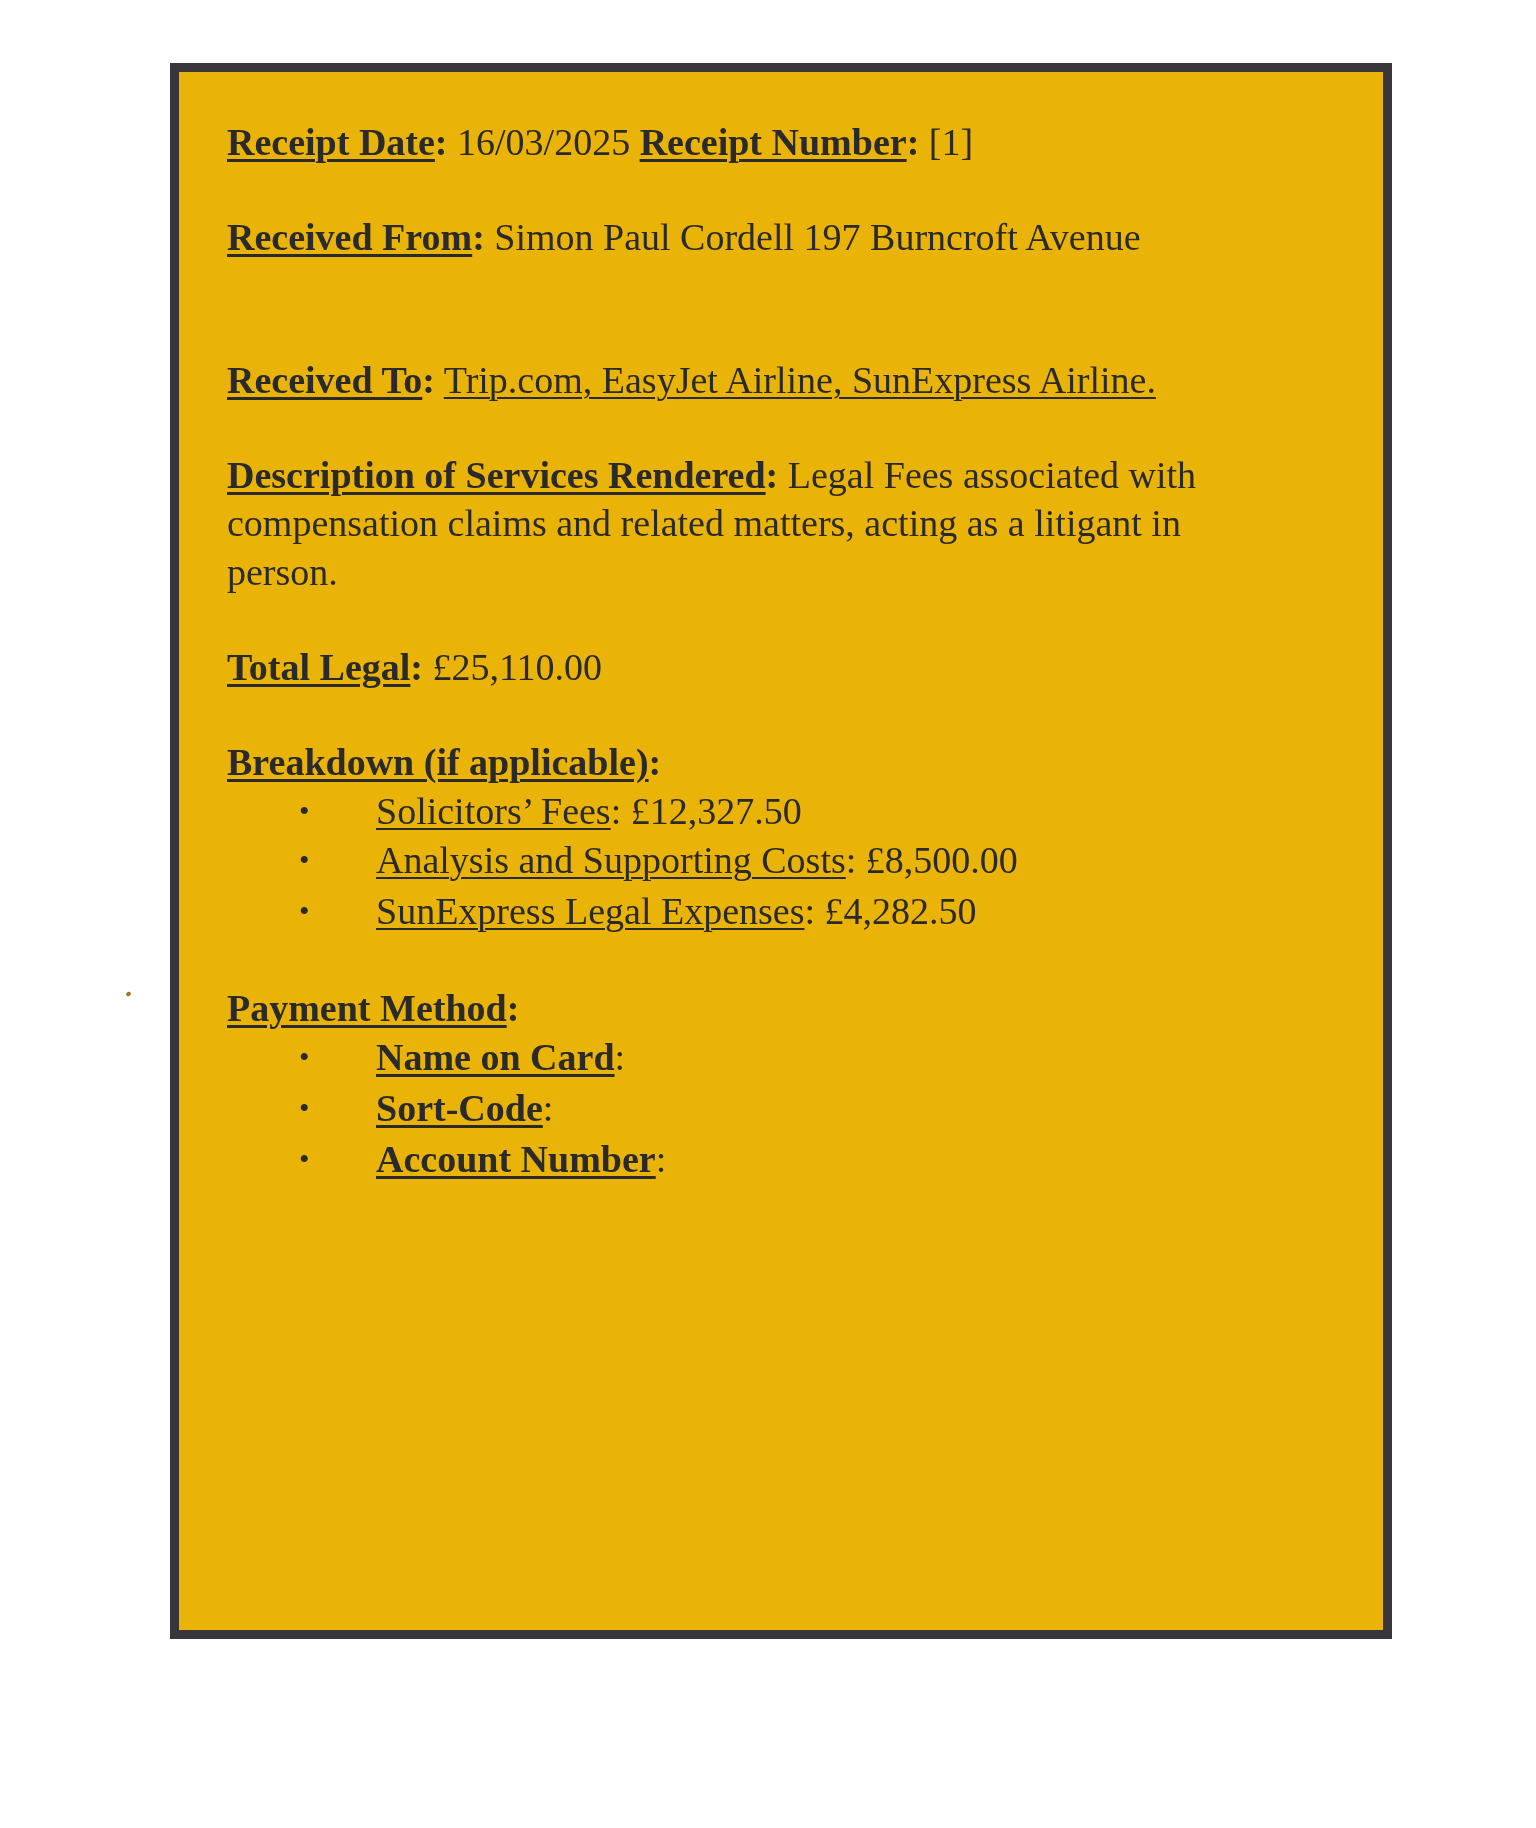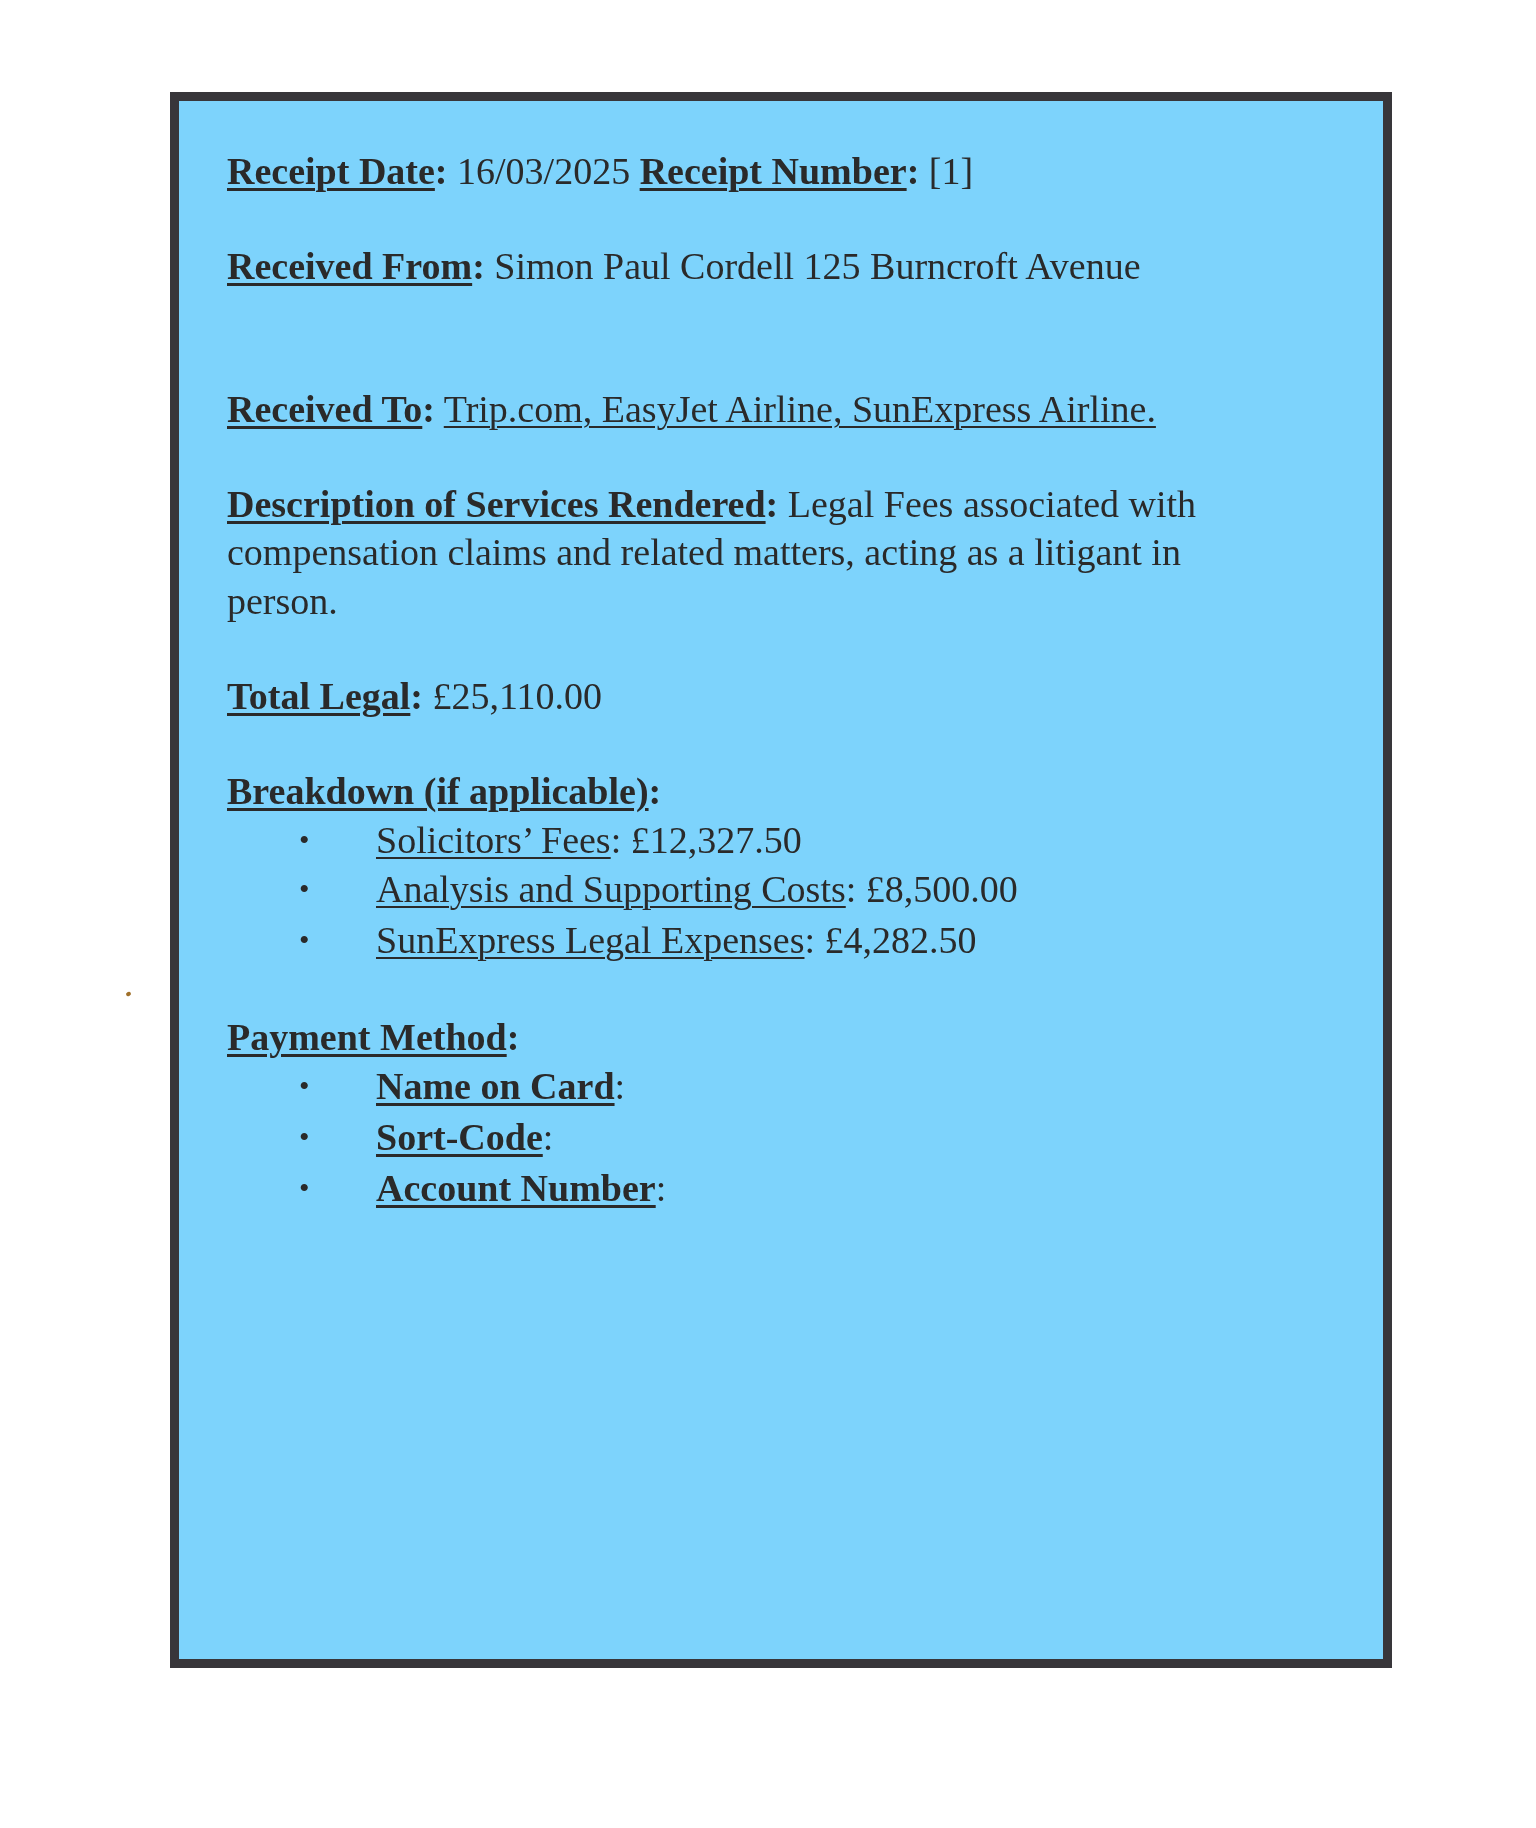--- a/index.html
+++ b/index.html
@@ -1,19 +1,19 @@
 <!DOCTYPE html>
 <html><head>
 <meta charset="utf-8">
 <style>
   html, body { margin: 0; padding: 0; background: #ffffff; }
   body { width: 1536px; height: 1828px; position: relative; overflow: hidden;
          font-family: "Liberation Serif", "DejaVu Serif", serif; color: #2a2a2a; }
-  .frame { position: absolute; left: 170px; top: 92px; width: 1204px; height: 1558px;
-           border: 9px solid #38363a; background: #7dd3fc; }
+  .frame { position: absolute; left: 170px; top: 63px; width: 1204px; height: 1558px;
+           border: 9px solid #38363a; background: #eab308; }
   .line { position: absolute; left: 48px; font-size: 38px; line-height: 46px; white-space: nowrap; }
   .lbl { font-weight: bold; text-decoration: underline; text-decoration-thickness: 3px; text-underline-offset: 4px; }
   .u { text-decoration: underline; text-decoration-thickness: 2px; text-underline-offset: 4px; }
   .bullet { position: absolute; left: 120px; font-size: 30px; line-height: 46px; }
   .bline { position: absolute; left: 197px; font-size: 38px; line-height: 46px; white-space: nowrap; }
   .blbl { font-weight: bold; text-decoration: underline; text-decoration-thickness: 3px; text-underline-offset: 4px; }
   .speck { position: absolute; left: 126px; top: 992px; width: 5px; height: 4px; background: #a0702a; border-radius: 2px; transform: rotate(-30deg); }
 </style>
 </head>
 <body>
@@ -24,21 +24,21 @@
 
   <div class="line" style="top:47px">
     <span class="lbl">Receipt Date</span><b>:</b>
     <span>16/03/2025</span>
     <span class="lbl">Receipt Number</span><b>:</b>
     <span>[1]</span>
   </div>
 
   <div class="line" style="top:142px">
     <span class="lbl">Received From</span><b>:</b>
-    <span>Simon Paul Cordell 125 Burncroft Avenue</span>
+    <span>Simon Paul Cordell 197 Burncroft Avenue</span>
   </div>
 
   <div class="line" style="top:380px">
     <span class="lbl">Description of Services Rendered</span><b>:</b>
     <span>Legal Fees associated with</span>
   </div>
 
   <div class="line" style="top:285px">
     <span class="lbl">Received To</span><b>:</b>
     <span class="u">Trip.com, EasyJet Airline, SunExpress Airline.</span>

